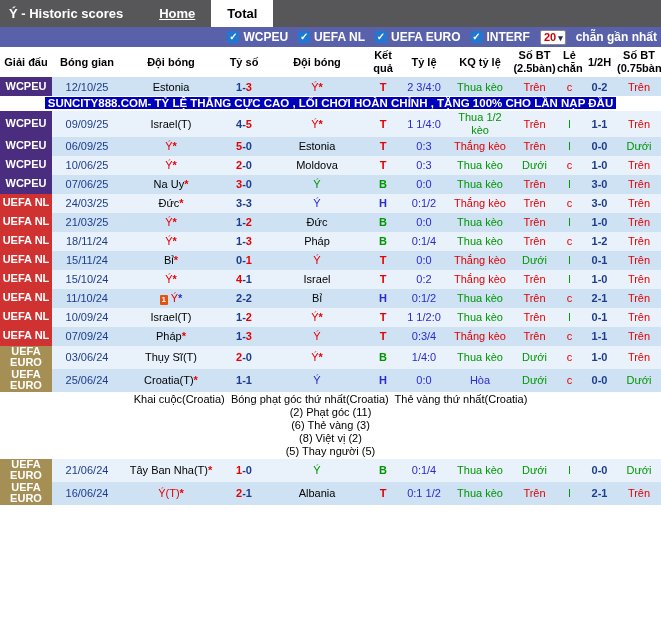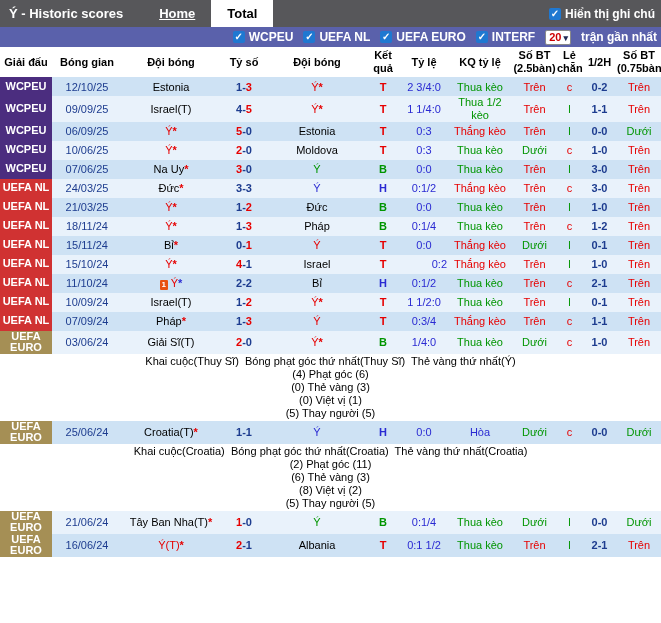--- a/index.html
+++ b/index.html
@@ -46,24 +46,20 @@
   .star { font-weight:bold; }
 </style>
 </head>
 <body>
 
 <div class="topbar">
   <div class="tab-title">Ý - Historic scores</div>
   <div class="tab homelink">Home</div>
   <div class="tab active">Total</div>
   <div class="sp"></div>
-  <div class="toggle">
-    <span class="cbx"></span>
-    <span>Hiển thị ghi chú</span>
-  </div>
 </div>
 
 <div class="filterbar">
   <span class="fitem">
     <span class="cbx"></span>
     <span>WCPEU</span>
   </span>
   <span class="fitem">
     <span class="cbx"></span>
     <span>UEFA NL</span>
@@ -73,21 +69,21 @@
     <span>UEFA EURO</span>
   </span>
   <span class="fitem">
     <span class="cbx"></span>
     <span>INTERF</span>
   </span>
   <span class="select">
     <span class="selval">20</span>
     <span class="caret"></span>
   </span>
-  <span>trận gần nhất</span>
+  <span>chẵn gần nhất</span>
 </div>
 
 <table>
   <colgroup>
     <col style="width:52px">
       <col style="width:70px">
       <col style="width:98px">
       <col style="width:48px">
     <col style="width:98px">
       <col style="width:34px">
@@ -122,20 +118,23 @@
         <td class="b"><span style="color: rgb(29, 60, 143);">1</span><span style="color: rgb(29, 60, 143);">-</span><span style="color: rgb(230, 0, 0);">3</span></td>
         <td><span style="color: rgb(230, 0, 0);">Ý</span><span class="star" style="color: rgb(230, 0, 0);">*</span></td>
         <td class="b" style="color: rgb(230, 0, 0);">T</td>
         <td style="color: rgb(42, 42, 210);">2 3/4:0</td>
         <td style="color: rgb(0, 149, 0);">Thua kèo</td>
         <td style="color: rgb(230, 0, 0);">Trên</td>
         <td style="color: rgb(230, 0, 0);">c</td>
         <td class="b" style="color: rgb(29, 60, 143);">0-2</td>
         <td style="color: rgb(230, 0, 0);">Trên</td>
       </tr>
+      <tr class="ad-row">
+        <td colspan="12"><span>SUNCITY888.COM- TỶ LỆ THẮNG CỰC CAO , LỐI CHƠI HOÀN CHỈNH , TẶNG 100% CHO LẦN NẠP ĐẦU</span></td>
+      </tr>
       <tr class="match-row light">
         <td class="league" style="color: rgb(255, 255, 255); background: rgb(75, 45, 127);">WCPEU</td>
         <td style="color: rgb(29, 60, 143);">09/09/25</td>
         <td><span style="color: rgb(0, 0, 0);">Israel(T)</span></td>
         <td class="b"><span style="color: rgb(29, 60, 143);">4</span><span style="color: rgb(29, 60, 143);">-</span><span style="color: rgb(230, 0, 0);">5</span></td>
         <td><span style="color: rgb(230, 0, 0);">Ý</span><span class="star" style="color: rgb(230, 0, 0);">*</span></td>
         <td class="b" style="color: rgb(230, 0, 0);">T</td>
         <td style="color: rgb(42, 42, 210);">1 1/4:0</td>
         <td style="color: rgb(0, 149, 0);">Thua 1/2 kèo</td>
         <td style="color: rgb(230, 0, 0);">Trên</td>
@@ -241,21 +240,21 @@
         <td class="b" style="color: rgb(29, 60, 143);">0-1</td>
         <td style="color: rgb(230, 0, 0);">Trên</td>
       </tr>
       <tr class="match-row light">
         <td class="league" style="color: rgb(255, 255, 255); background: rgb(208, 50, 50);">UEFA NL</td>
         <td style="color: rgb(29, 60, 143);">15/10/24</td>
         <td><span style="color: rgb(230, 0, 0);">Ý</span><span class="star" style="color: rgb(230, 0, 0);">*</span></td>
         <td class="b"><span style="color: rgb(230, 0, 0);">4</span><span style="color: rgb(29, 60, 143);">-</span><span style="color: rgb(29, 60, 143);">1</span></td>
         <td><span style="color: rgb(0, 0, 0);">Israel</span></td>
         <td class="b" style="color: rgb(230, 0, 0);">T</td>
-        <td style="color: rgb(42, 42, 210); text-align: right;">0:2</td>
+        <td style="color: rgb(42, 42, 210);">0:2</td>
         <td style="color: rgb(230, 0, 0);">Thắng kèo</td>
         <td style="color: rgb(230, 0, 0);">Trên</td>
         <td style="color: rgb(0, 149, 0);">l</td>
         <td class="b" style="color: rgb(29, 60, 143);">1-0</td>
         <td style="color: rgb(230, 0, 0);">Trên</td>
       </tr>
       <tr class="match-row dark">
         <td class="league" style="color: rgb(255, 255, 255); background: rgb(208, 50, 50);">UEFA NL</td>
         <td style="color: rgb(29, 60, 143);">11/10/24</td>
         <td><span class="redcard">1</span><span style="color: rgb(230, 0, 0);">Ý</span><span class="star" style="color: rgb(42, 42, 210);">*</span></td>
@@ -293,39 +292,30 @@
         <td style="color: rgb(42, 42, 210);">0:3/4</td>
         <td style="color: rgb(230, 0, 0);">Thắng kèo</td>
         <td style="color: rgb(230, 0, 0);">Trên</td>
         <td style="color: rgb(230, 0, 0);">c</td>
         <td class="b" style="color: rgb(29, 60, 143);">1-1</td>
         <td style="color: rgb(230, 0, 0);">Trên</td>
       </tr>
       <tr class="match-row light">
         <td class="league" style="color: rgb(255, 255, 255); background: rgb(165, 143, 85);">UEFA EURO</td>
         <td style="color: rgb(29, 60, 143);">03/06/24</td>
-        <td><span style="color: rgb(0, 0, 0);">Giải Sĩ(T)</span></td>
+        <td><span style="color: rgb(0, 0, 0);">Thụy Sĩ(T)</span></td>
         <td class="b"><span style="color: rgb(230, 0, 0);">2</span><span style="color: rgb(29, 60, 143);">-</span><span style="color: rgb(29, 60, 143);">0</span></td>
         <td><span style="color: rgb(230, 0, 0);">Ý</span><span class="star" style="color: rgb(230, 0, 0);">*</span></td>
         <td class="b" style="color: rgb(0, 149, 0);">B</td>
         <td style="color: rgb(42, 42, 210);">1/4:0</td>
         <td style="color: rgb(0, 149, 0);">Thua kèo</td>
         <td style="color: rgb(0, 149, 0);">Dưới</td>
         <td style="color: rgb(230, 0, 0);">c</td>
         <td class="b" style="color: rgb(29, 60, 143);">1-0</td>
         <td style="color: rgb(230, 0, 0);">Trên</td>
-      </tr>
-      <tr class="note-row">
-        <td colspan="12">
-          <div class="note-title">Khai cuộc(Thuy Sĩ)  Bóng phạt góc thứ nhất(Thuy Sĩ)  Thẻ vàng thứ nhất(Ý)</div>
-          <div class="note-line">(4) Phạt góc (6)</div>
-          <div class="note-line">(0) Thẻ vàng (3)</div>
-          <div class="note-line">(0) Việt vị (1)</div>
-          <div class="note-line">(5) Thay người (5)</div>
-        </td>
       </tr>
       <tr class="match-row dark">
         <td class="league" style="color: rgb(255, 255, 255); background: rgb(165, 143, 85);">UEFA EURO</td>
         <td style="color: rgb(29, 60, 143);">25/06/24</td>
         <td><span style="color: rgb(0, 0, 0);">Croatia(T)</span><span class="star" style="color: rgb(230, 0, 0);">*</span></td>
         <td class="b"><span style="color: rgb(29, 60, 143);">1</span><span style="color: rgb(29, 60, 143);">-</span><span style="color: rgb(29, 60, 143);">1</span></td>
         <td><span style="color: rgb(42, 42, 210);">Ý</span></td>
         <td class="b" style="color: rgb(42, 42, 210);">H</td>
         <td style="color: rgb(42, 42, 210);">0:0</td>
         <td style="color: rgb(42, 42, 210);">Hòa</td>

